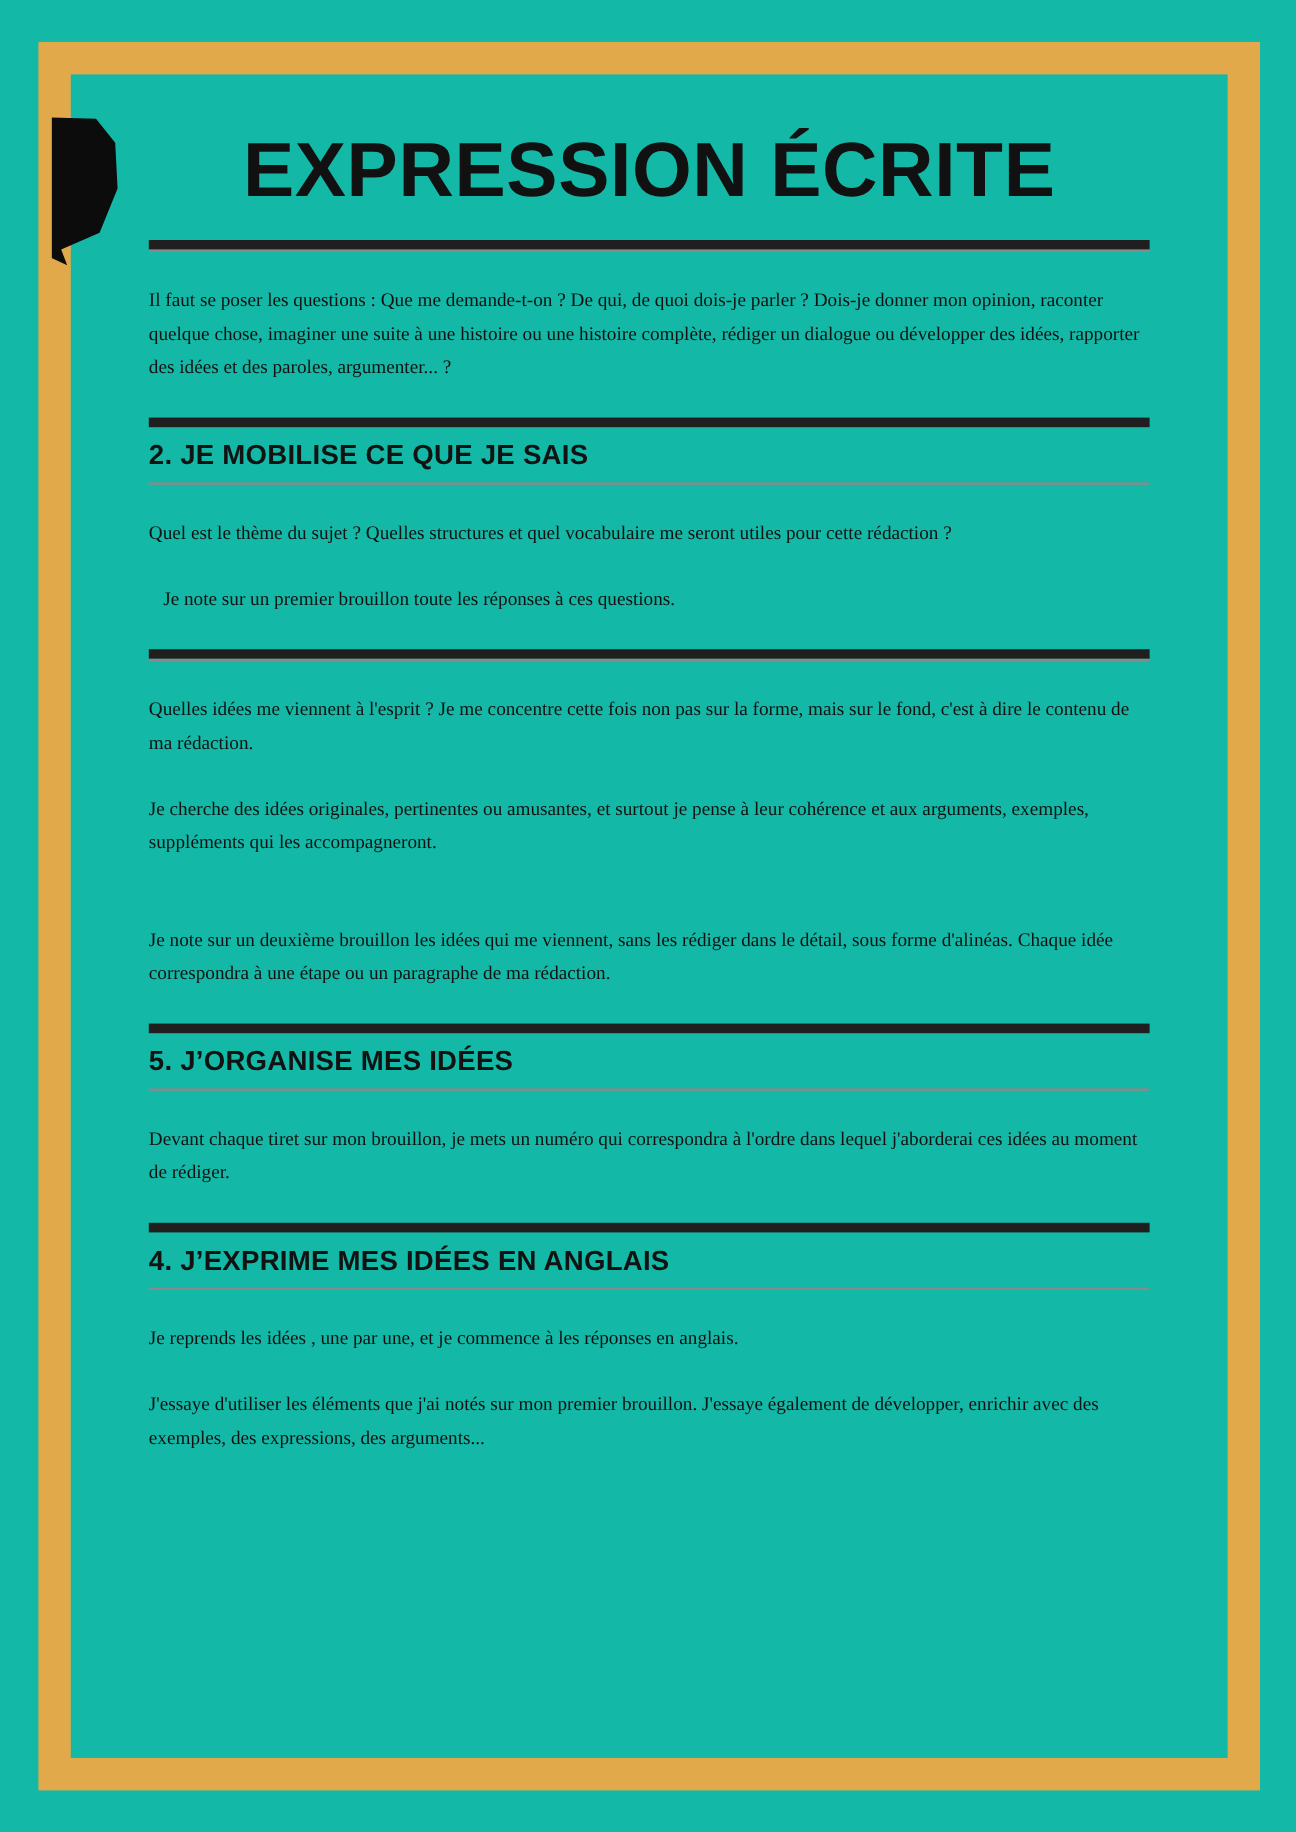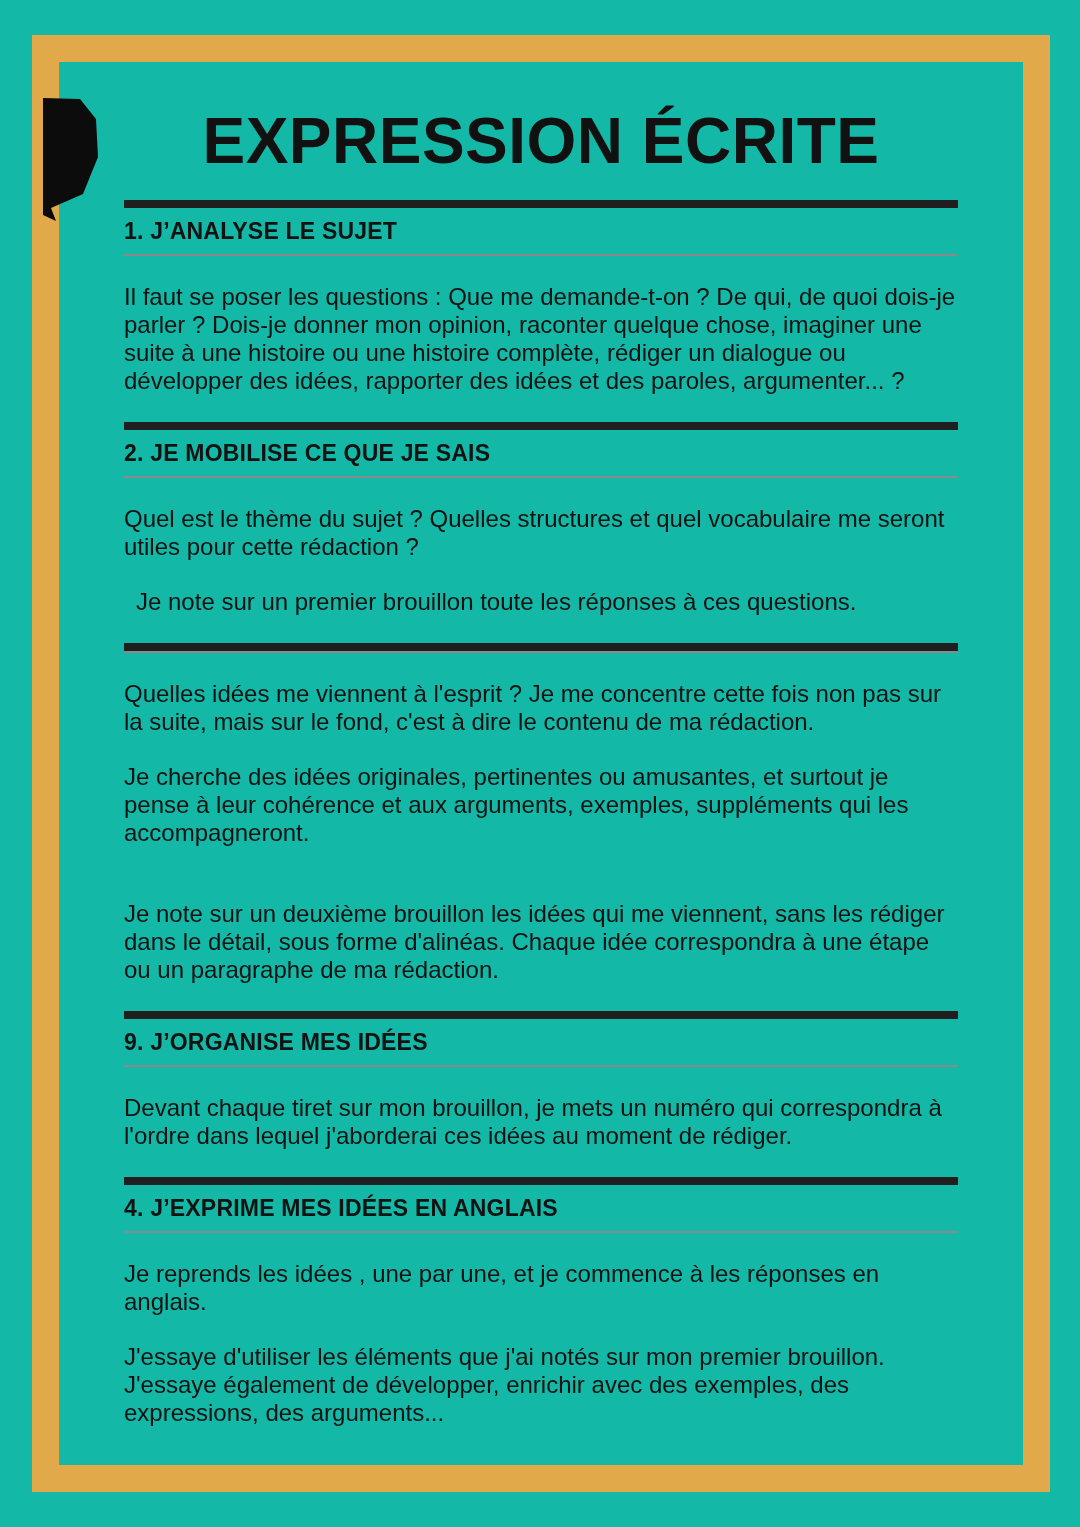--- a/index.html
+++ b/index.html
@@ -63,24 +63,25 @@
     color: #141414;
     margin: 10px 0 9px 0;
     letter-spacing: 0.2px;
   }
   .rule {
     height: 2px;
     width: 100%;
   }
   .paras { padding-top: 27px; }
   .para {
-    font-size: 24px;
+    font-size: 16px;
     line-height: 28px;
     color: #121212;
     margin: 0 0 27px 0;
+    font-family: Liberation Serif, serif;
   }
   .para:empty {
     height: 26px;
     margin: 0;
   }
 </style>
 </head>
 <body>
 
 <div class="page">
@@ -89,51 +90,50 @@
 
   <svg class="bookmark" width="56" height="126" viewBox="0 0 56 126" aria-hidden="true">
     <polygon points="0,1 37,2 53,22 55,60 40,97 8,111 13,124 0,118" style="fill: rgb(12, 12, 12);"></polygon>
   </svg>
 
   <div class="content">
     <h1 class="title">EXPRESSION ÉCRITE</h1>
     <div id="sections">
   <section class="section">
     <div class="bar" style="background: rgb(31, 31, 31);"></div>
-    <h2 class="heading" style="color: rgb(18, 18, 18);">1. J’ANALYSE LE SUJET</h2>
     <div class="rule" style="background: rgb(138, 138, 138);"></div>
     <div class="paras">
             <p class="para" style="color: rgb(18, 18, 18);">Il faut se poser les questions : Que me demande-t-on ? De qui, de quoi dois-je parler ? Dois-je donner mon opinion, raconter quelque chose, imaginer une suite à une histoire ou une histoire complète, rédiger un dialogue ou développer des idées, rapporter des idées et des paroles, argumenter... ?</p>
           </div>
   </section>
 
   <section class="section">
     <div class="bar" style="background: rgb(31, 31, 31);"></div>
     <h2 class="heading" style="color: rgb(18, 18, 18);">2. JE MOBILISE CE QUE JE SAIS</h2>
     <div class="rule" style="background: rgb(138, 138, 138);"></div>
     <div class="paras">
             <p class="para" style="color: rgb(18, 18, 18);">Quel est le thème du sujet ? Quelles structures et quel vocabulaire me seront utiles pour cette rédaction ?</p>
             <p class="para" style="color: rgb(18, 18, 18); margin-left: 12px;">Je note sur un premier brouillon toute les réponses à ces questions.</p>
           </div>
   </section>
 
   <section class="section">
     <div class="bar" style="background: rgb(31, 31, 31);"></div>
     <div class="rule" style="background: rgb(138, 138, 138);"></div>
     <div class="paras">
-            <p class="para" style="color: rgb(18, 18, 18);">Quelles idées me viennent à l'esprit ? Je me concentre cette fois non pas sur la suite, mais sur le fond, c'est à dire le contenu de ma rédaction.</p>
+            <p class="para" style="color: rgb(18, 18, 18);">Quelles idées me viennent à l'esprit ? Je me concentre cette fois non pas sur la forme, mais sur le fond, c'est à dire le contenu de ma rédaction.</p>
             <p class="para" style="color: rgb(18, 18, 18);">Je cherche des idées originales, pertinentes ou amusantes, et surtout je pense à leur cohérence et aux arguments, exemples, suppléments qui les accompagneront.</p>
             <p class="para" style="color: rgb(18, 18, 18);"></p>
             <p class="para" style="color: rgb(18, 18, 18);">Je note sur un deuxième brouillon les idées qui me viennent, sans les rédiger dans le détail, sous forme d'alinéas. Chaque idée correspondra à une étape ou un paragraphe de ma rédaction.</p>
           </div>
   </section>
 
   <section class="section">
     <div class="bar" style="background: rgb(31, 31, 31);"></div>
-    <h2 class="heading" style="color: rgb(18, 18, 18);">9. J’ORGANISE MES IDÉES</h2>
+    <h2 class="heading" style="color: rgb(18, 18, 18);">5. J’ORGANISE MES IDÉES</h2>
     <div class="rule" style="background: rgb(138, 138, 138);"></div>
     <div class="paras">
             <p class="para" style="color: rgb(18, 18, 18);">Devant chaque tiret sur mon brouillon, je mets un numéro qui correspondra à l'ordre dans lequel j'aborderai ces idées au moment de rédiger.</p>
           </div>
   </section>
 
   <section class="section">
     <div class="bar" style="background: rgb(31, 31, 31);"></div>
     <h2 class="heading" style="color: rgb(18, 18, 18);">4. J’EXPRIME MES IDÉES EN ANGLAIS</h2>
     <div class="rule" style="background: rgb(138, 138, 138);"></div>

